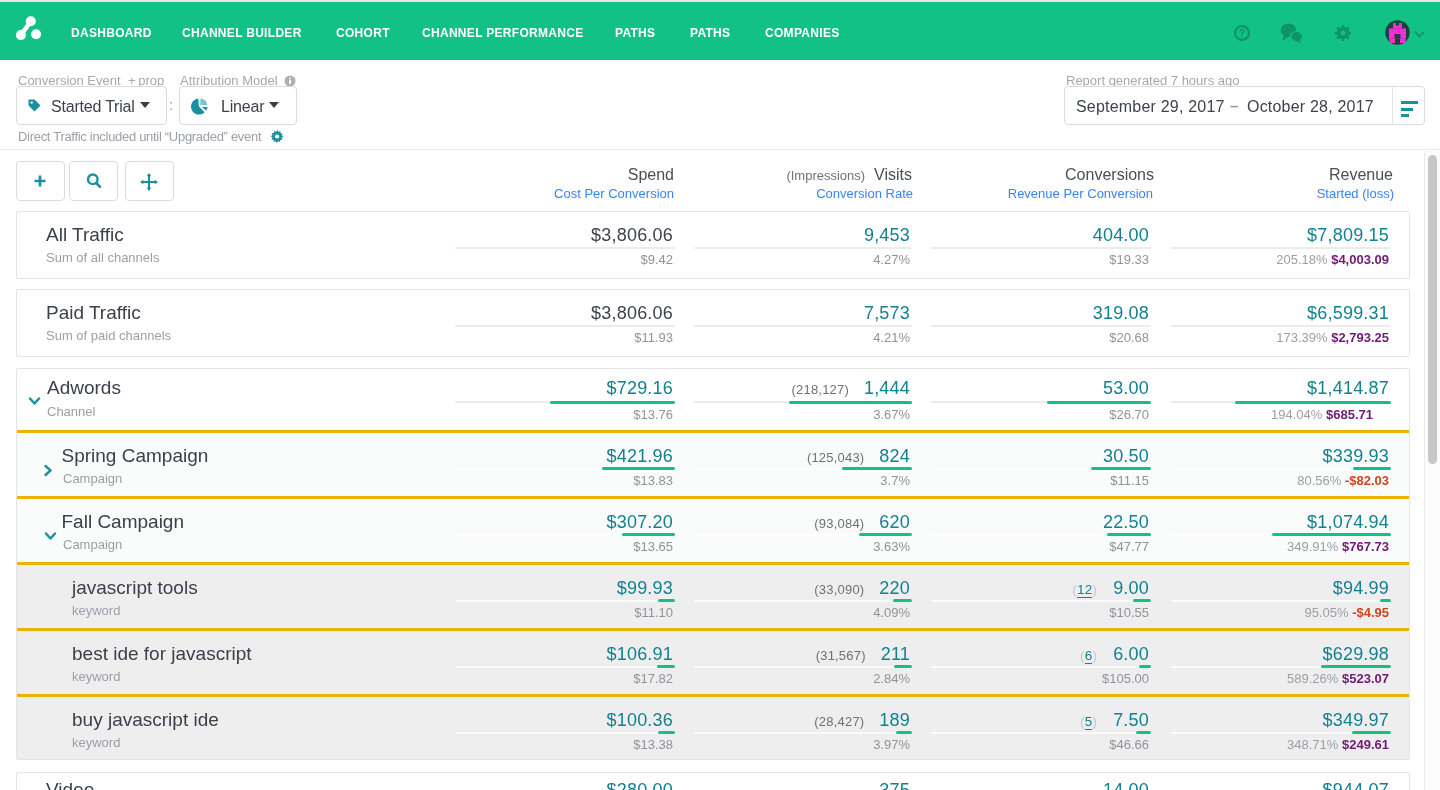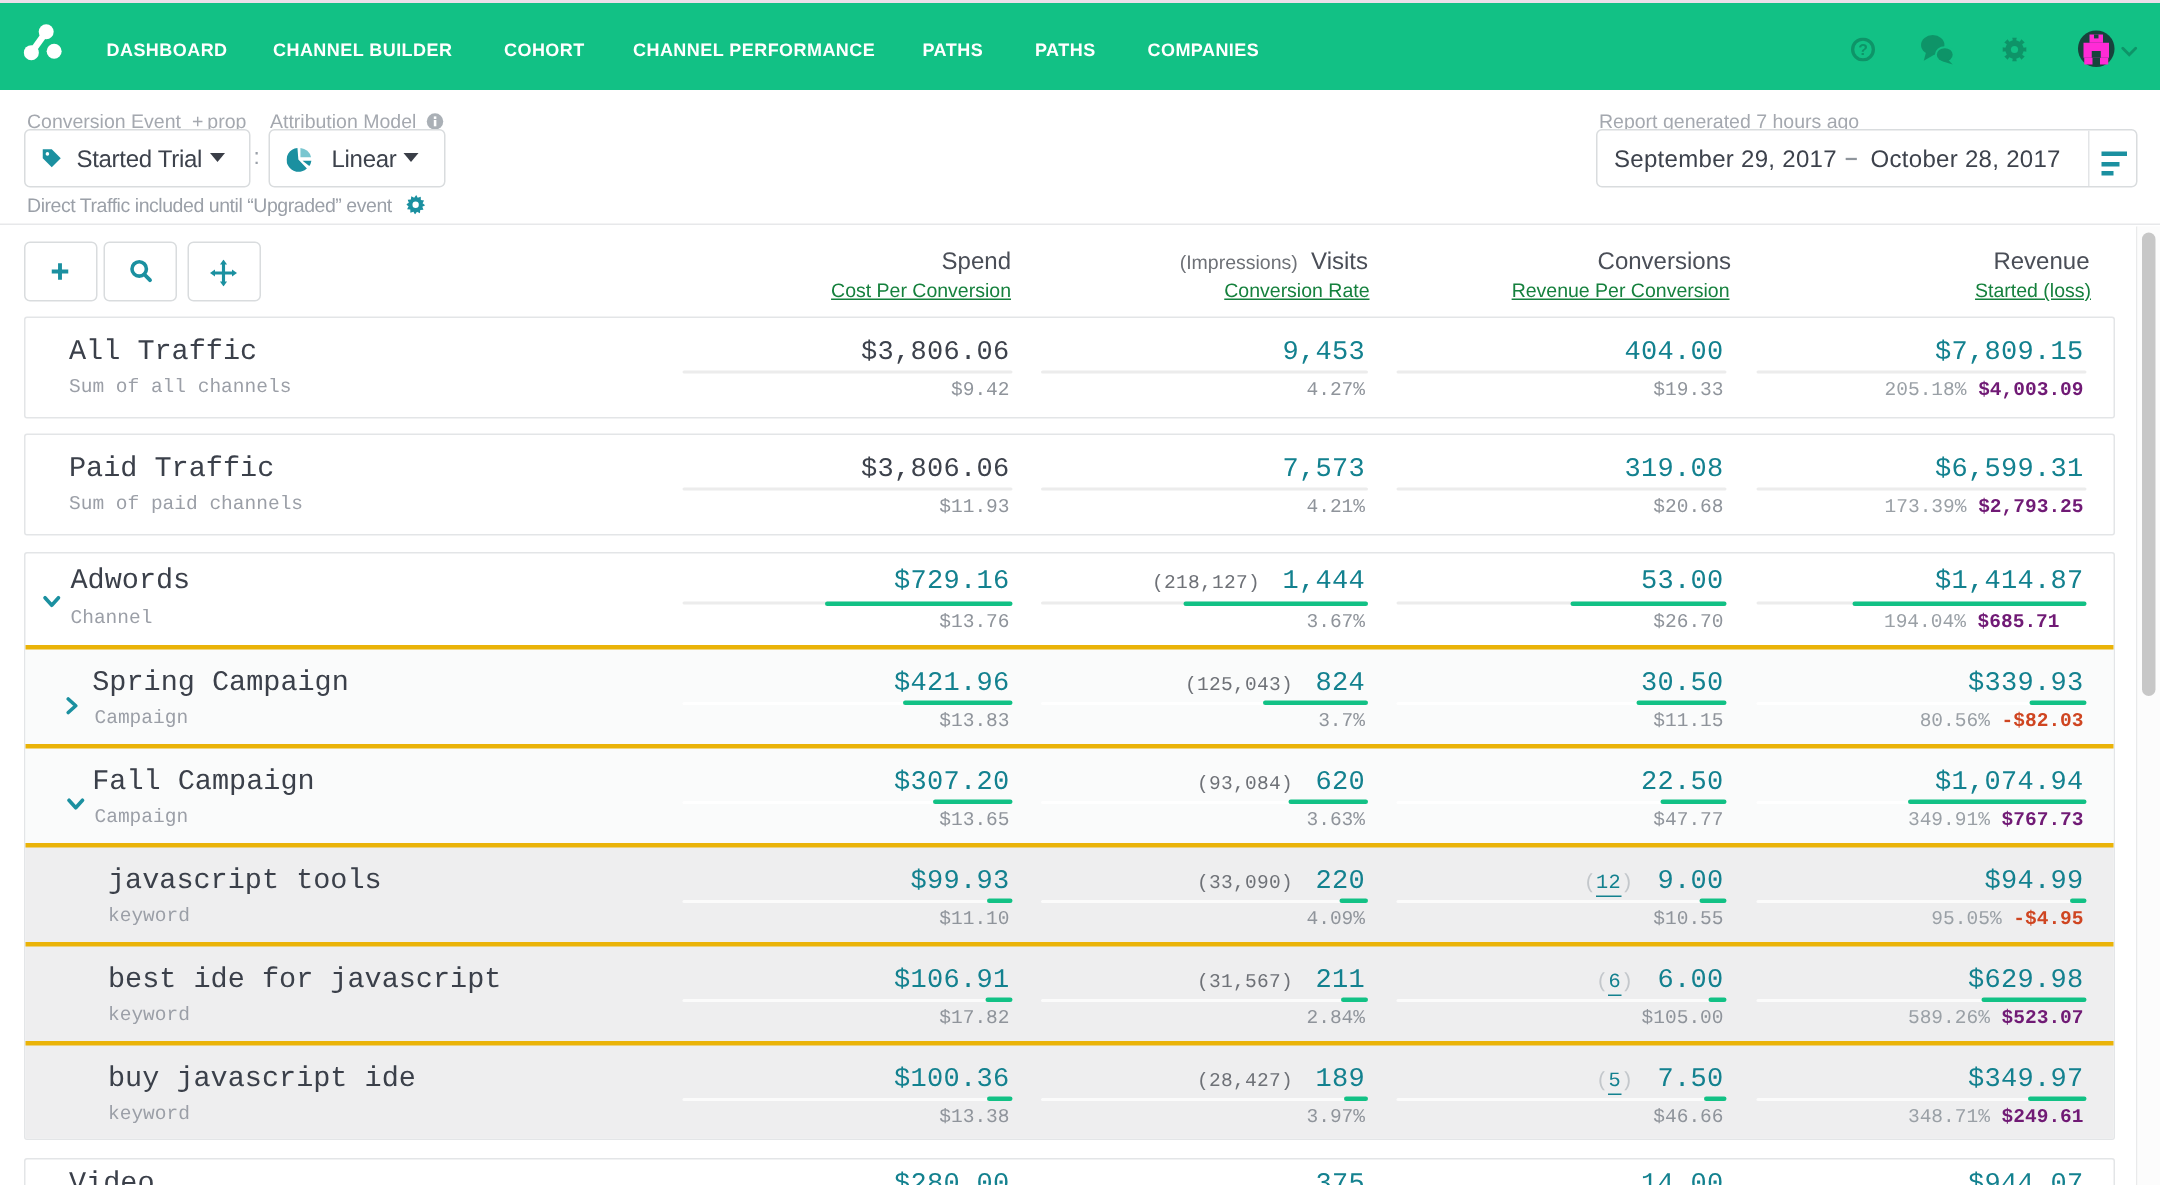--- a/index.html
+++ b/index.html
@@ -17,24 +17,24 @@
 
 .filterbar { position:absolute; left:0; top:60px; width:1440px; height:90px; background:#fff; border-bottom:1px solid #e7e8ea; }
 .flabel { position:absolute; font-size:13px; color:#a4a8af; }
 .fbox { position:absolute; height:39px; border:1px solid #d9dcde; border-radius:4px; background:#fff; }
 .fboxtext { position:absolute; font-size:16px; color:#3d424c; letter-spacing:-0.2px; }
 .caret { position:absolute; width:0; height:0; border-left:5.5px solid transparent; border-right:5.5px solid transparent; border-top:6px solid #3a3e47; }
 .note { position:absolute; font-size:13px; color:#9ba0a8; }
 
 
 .thead-main { position:absolute; font-size:16px; color:#4a4e57; top:166px; }
-.thead-sub { position:absolute; font-size:13px; color:#15803d; top:186px;text-decoration:underline; }
+.thead-sub { position:absolute; font-size:13px; color:#3b82f6; top:186px; }
 .btn { position:absolute; top:161px; width:49px; height:40px; border:1px solid #d9dcde; border-radius:4px; background:#fff; }
 
-.card { position:absolute; left:16px; width:1394px; background:#fff; border:1px solid #e3e5e7; border-radius:2px;font-family:Liberation Mono, monospace; }
+.card { position:absolute; left:16px; width:1394px; background:#fff; border:1px solid #e3e5e7; border-radius:2px; }
 .row { position:relative; width:100%; }
 .row + .row { border-top:3px solid #eab308; }
 .row.camp { background:#fafbfb; }
 .row.kw { background:#eeeeef; }
 .rtitle { position:absolute; top:13px; font-size:19px; color:#3b404a; line-height:19px; white-space:nowrap; }
 .rsub { position:absolute; top:39px; font-size:13px; color:#9b9fa7; line-height:13px; }
 .val { position:absolute; top:13.5px; font-size:18px; line-height:18px; color:#13818f; white-space:nowrap; letter-spacing:0.2px; }
 .val.dark { color:#3d424c; }
 .imp { font-size:13px; color:#6e7177; margin-right:15px; }
 .pimp { font-size:13.5px; color:#c3c7cb; margin-right:16px; }

